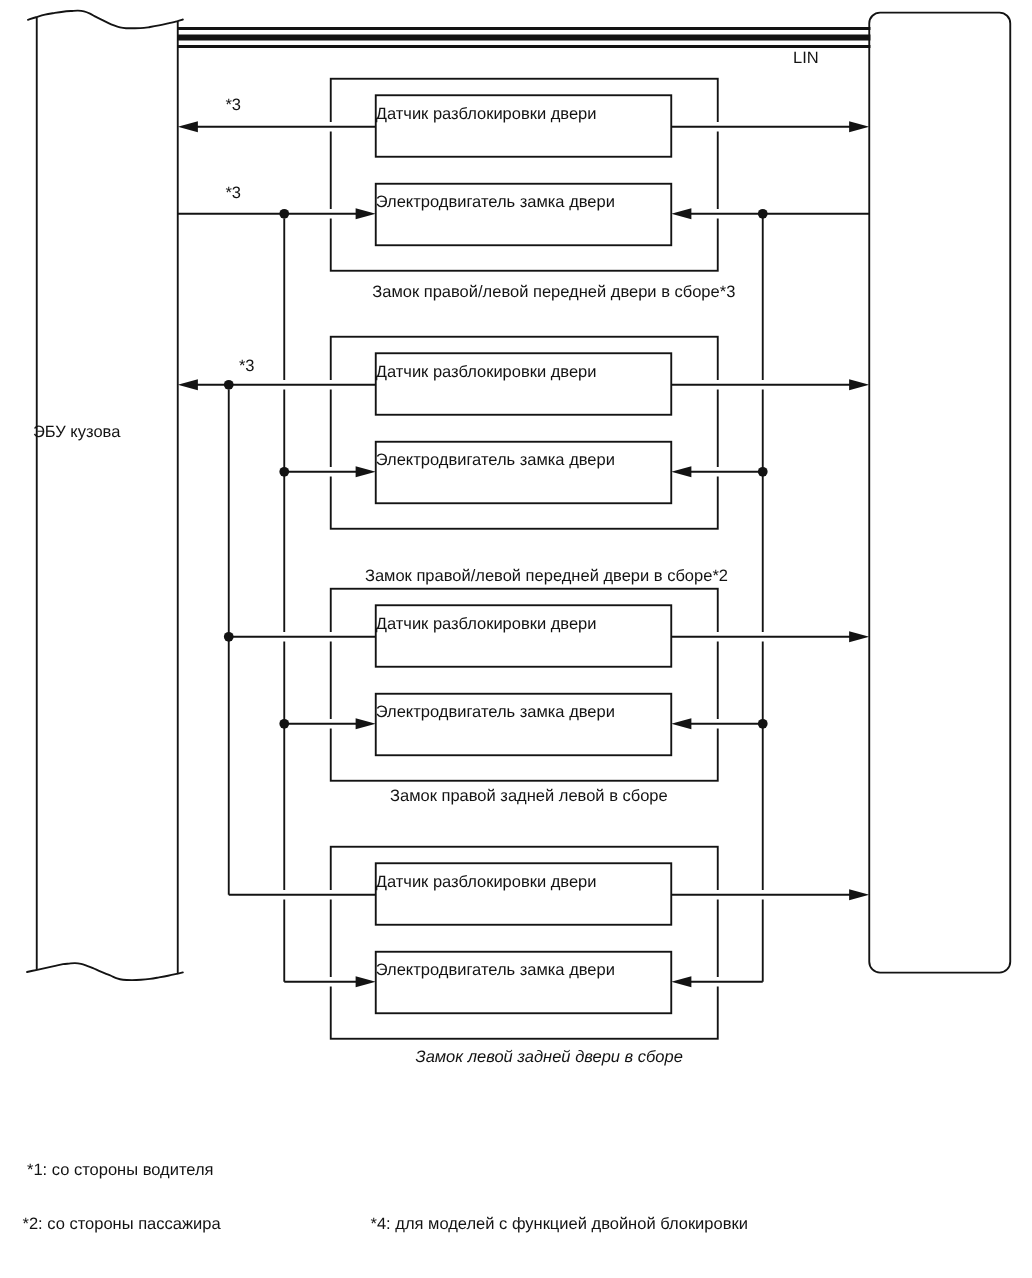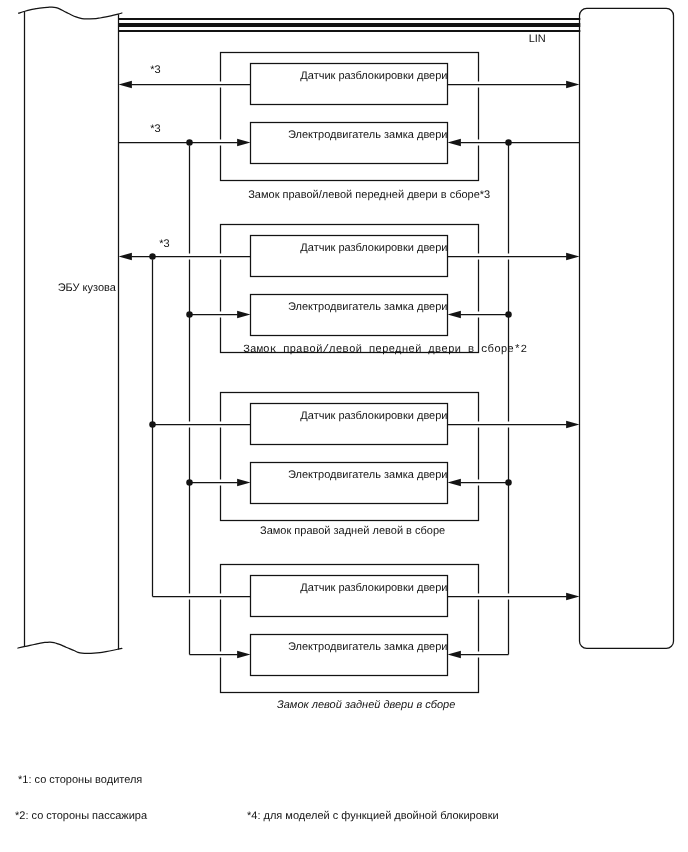--- a/index.html
+++ b/index.html
@@ -3,21 +3,21 @@
 <meta charset="utf-8">
 <style>
   html,body{margin:0;padding:0;background:#ffffff;}
   body{width:688px;height:852px;overflow:hidden;
        font-family:"Liberation Sans",sans-serif;
        text-rendering:geometricPrecision;}
   #stage{position:relative;width:688px;height:852px;background:#ffffff;}
   #art{position:absolute;left:0;top:0;}
   .lbl{font-family:"Liberation Sans",sans-serif;font-size:11px;color:#131313;
        position:absolute;white-space:nowrap;line-height:11px;}
-  .ctr{text-align:right;}
+  .ctr{text-align:left;}
   .wrap{white-space:normal;line-height:12.5px;}
 </style>
 </head>
 <body>
 
 <div id="stage">
 <svg id="art" width="688" height="852" viewBox="0 0 688 852">
       <path d="M 18.6 13.2 C 19.50 12.92 22.10 12.07 24 11.5 C 25.90 10.93 28.00 10.27 30 9.8 C 32.00 9.33 34.00 9.03 36 8.7 C 38.00 8.37 40.00 8.03 42 7.8 C 44.00 7.57 46.33 7.42 48 7.3 C 49.67 7.18 50.67 7.05 52 7.1 C 53.33 7.15 54.67 7.27 56 7.6 C 57.33 7.93 58.67 8.48 60 9.1 C 61.33 9.72 62.67 10.62 64 11.3 C 65.33 11.98 66.67 12.55 68 13.2 C 69.33 13.85 70.67 14.58 72 15.2 C 73.33 15.82 74.67 16.40 76 16.9 C 77.33 17.40 78.67 17.88 80 18.2 C 81.33 18.52 82.33 18.70 84 18.8 C 85.67 18.90 88.00 18.83 90 18.8 C 92.00 18.77 94.33 18.73 96 18.6 C 97.67 18.47 98.33 18.28 100 18 C 101.67 17.72 104.00 17.30 106 16.9 C 108.00 16.50 110.00 16.05 112 15.6 C 114.00 15.15 116.35 14.63 118 14.2 C 119.65 13.77 121.25 13.20 121.9 13" fill="none" stroke="#131313" stroke-width="1.25" stroke-linecap="round"></path>
     <path d="M 18 648 C 19.00 647.78 22.00 647.13 24 646.7 C 26.00 646.27 28.00 645.83 30 645.4 C 32.00 644.97 34.00 644.53 36 644.1 C 38.00 643.67 40.33 643.08 42 642.8 C 43.67 642.52 44.67 642.52 46 642.4 C 47.33 642.28 48.67 642.07 50 642.1 C 51.33 642.13 52.67 642.30 54 642.6 C 55.33 642.90 56.67 643.43 58 643.9 C 59.33 644.37 60.67 644.85 62 645.4 C 63.33 645.95 64.67 646.62 66 647.2 C 67.33 647.78 68.67 648.35 70 648.9 C 71.33 649.45 72.67 649.93 74 650.5 C 75.33 651.07 76.67 651.85 78 652.3 C 79.33 652.75 80.33 653.02 82 653.2 C 83.67 653.38 86.00 653.40 88 653.4 C 90.00 653.40 92.00 653.33 94 653.2 C 96.00 653.07 98.00 652.87 100 652.6 C 102.00 652.33 104.00 651.95 106 651.6 C 108.00 651.25 110.00 650.90 112 650.5 C 114.00 650.10 116.35 649.57 118 649.2 C 119.65 648.83 121.25 648.45 121.9 648.3" fill="none" stroke="#131313" stroke-width="1.25" stroke-linecap="round"></path>
     <line x1="24.5" y1="11.5" x2="24.5" y2="646.6" stroke="#131313" stroke-width="1.25" stroke-linecap="butt"></line>
@@ -98,21 +98,21 @@
     <circle cx="189.5" cy="314.5" r="3.25" fill="#131313"></circle>
     <circle cx="189.5" cy="482.5" r="3.25" fill="#131313"></circle>
   </svg>
 <div class="lbl ctr" style="left: 22px; top: 283px; width: 93.9px;">ЭБУ кузова</div>
   <div class="lbl " style="left: 528.7px; top: 33.6px;">LIN</div>
   <div class="lbl ctr" style="left: 250.5px; top: 70.7px; width: 197px;">Датчик разблокировки двери</div>
   <div class="lbl ctr" style="left: 250.5px; top: 129.7px; width: 197px;">Электродвигатель замка двери</div>
   <div class="lbl " style="left: 248.2px; top: 190px;">Замок правой/левой передней двери в сборе*3</div>
   <div class="lbl ctr" style="left: 250.5px; top: 242.7px; width: 197px;">Датчик разблокировки двери</div>
   <div class="lbl ctr" style="left: 250.5px; top: 301.7px; width: 197px;">Электродвигатель замка двери</div>
-  <div class="lbl " style="left: 243.3px; top: 345px; font-family: Liberation Mono, monospace;">Замок правой/левой передней двери в сборе*2</div>
+  <div class="lbl " style="left: 243.3px; top: 379px;">Замок правой/левой передней двери в сборе*2</div>
   <div class="lbl ctr" style="left: 250.5px; top: 410.7px; width: 197px;">Датчик разблокировки двери</div>
   <div class="lbl ctr" style="left: 250.5px; top: 469.7px; width: 197px;">Электродвигатель замка двери</div>
   <div class="lbl " style="left: 260px; top: 526.2px;">Замок правой задней левой в сборе</div>
   <div class="lbl ctr" style="left: 250.5px; top: 582.7px; width: 197px;">Датчик разблокировки двери</div>
   <div class="lbl ctr" style="left: 250.5px; top: 641.7px; width: 197px;">Электродвигатель замка двери</div>
   <div class="lbl " style="left: 277px; top: 700px; font-style: italic;">Замок левой задней двери в сборе</div>
   <div class="lbl " style="left: 150.3px; top: 64.9px;">*3</div>
   <div class="lbl " style="left: 150.3px; top: 123.5px;">*3</div>
   <div class="lbl " style="left: 159.3px; top: 239px;">*3</div>
   <div class="lbl " style="left: 18px; top: 775.3px;">*1: со стороны водителя</div>

